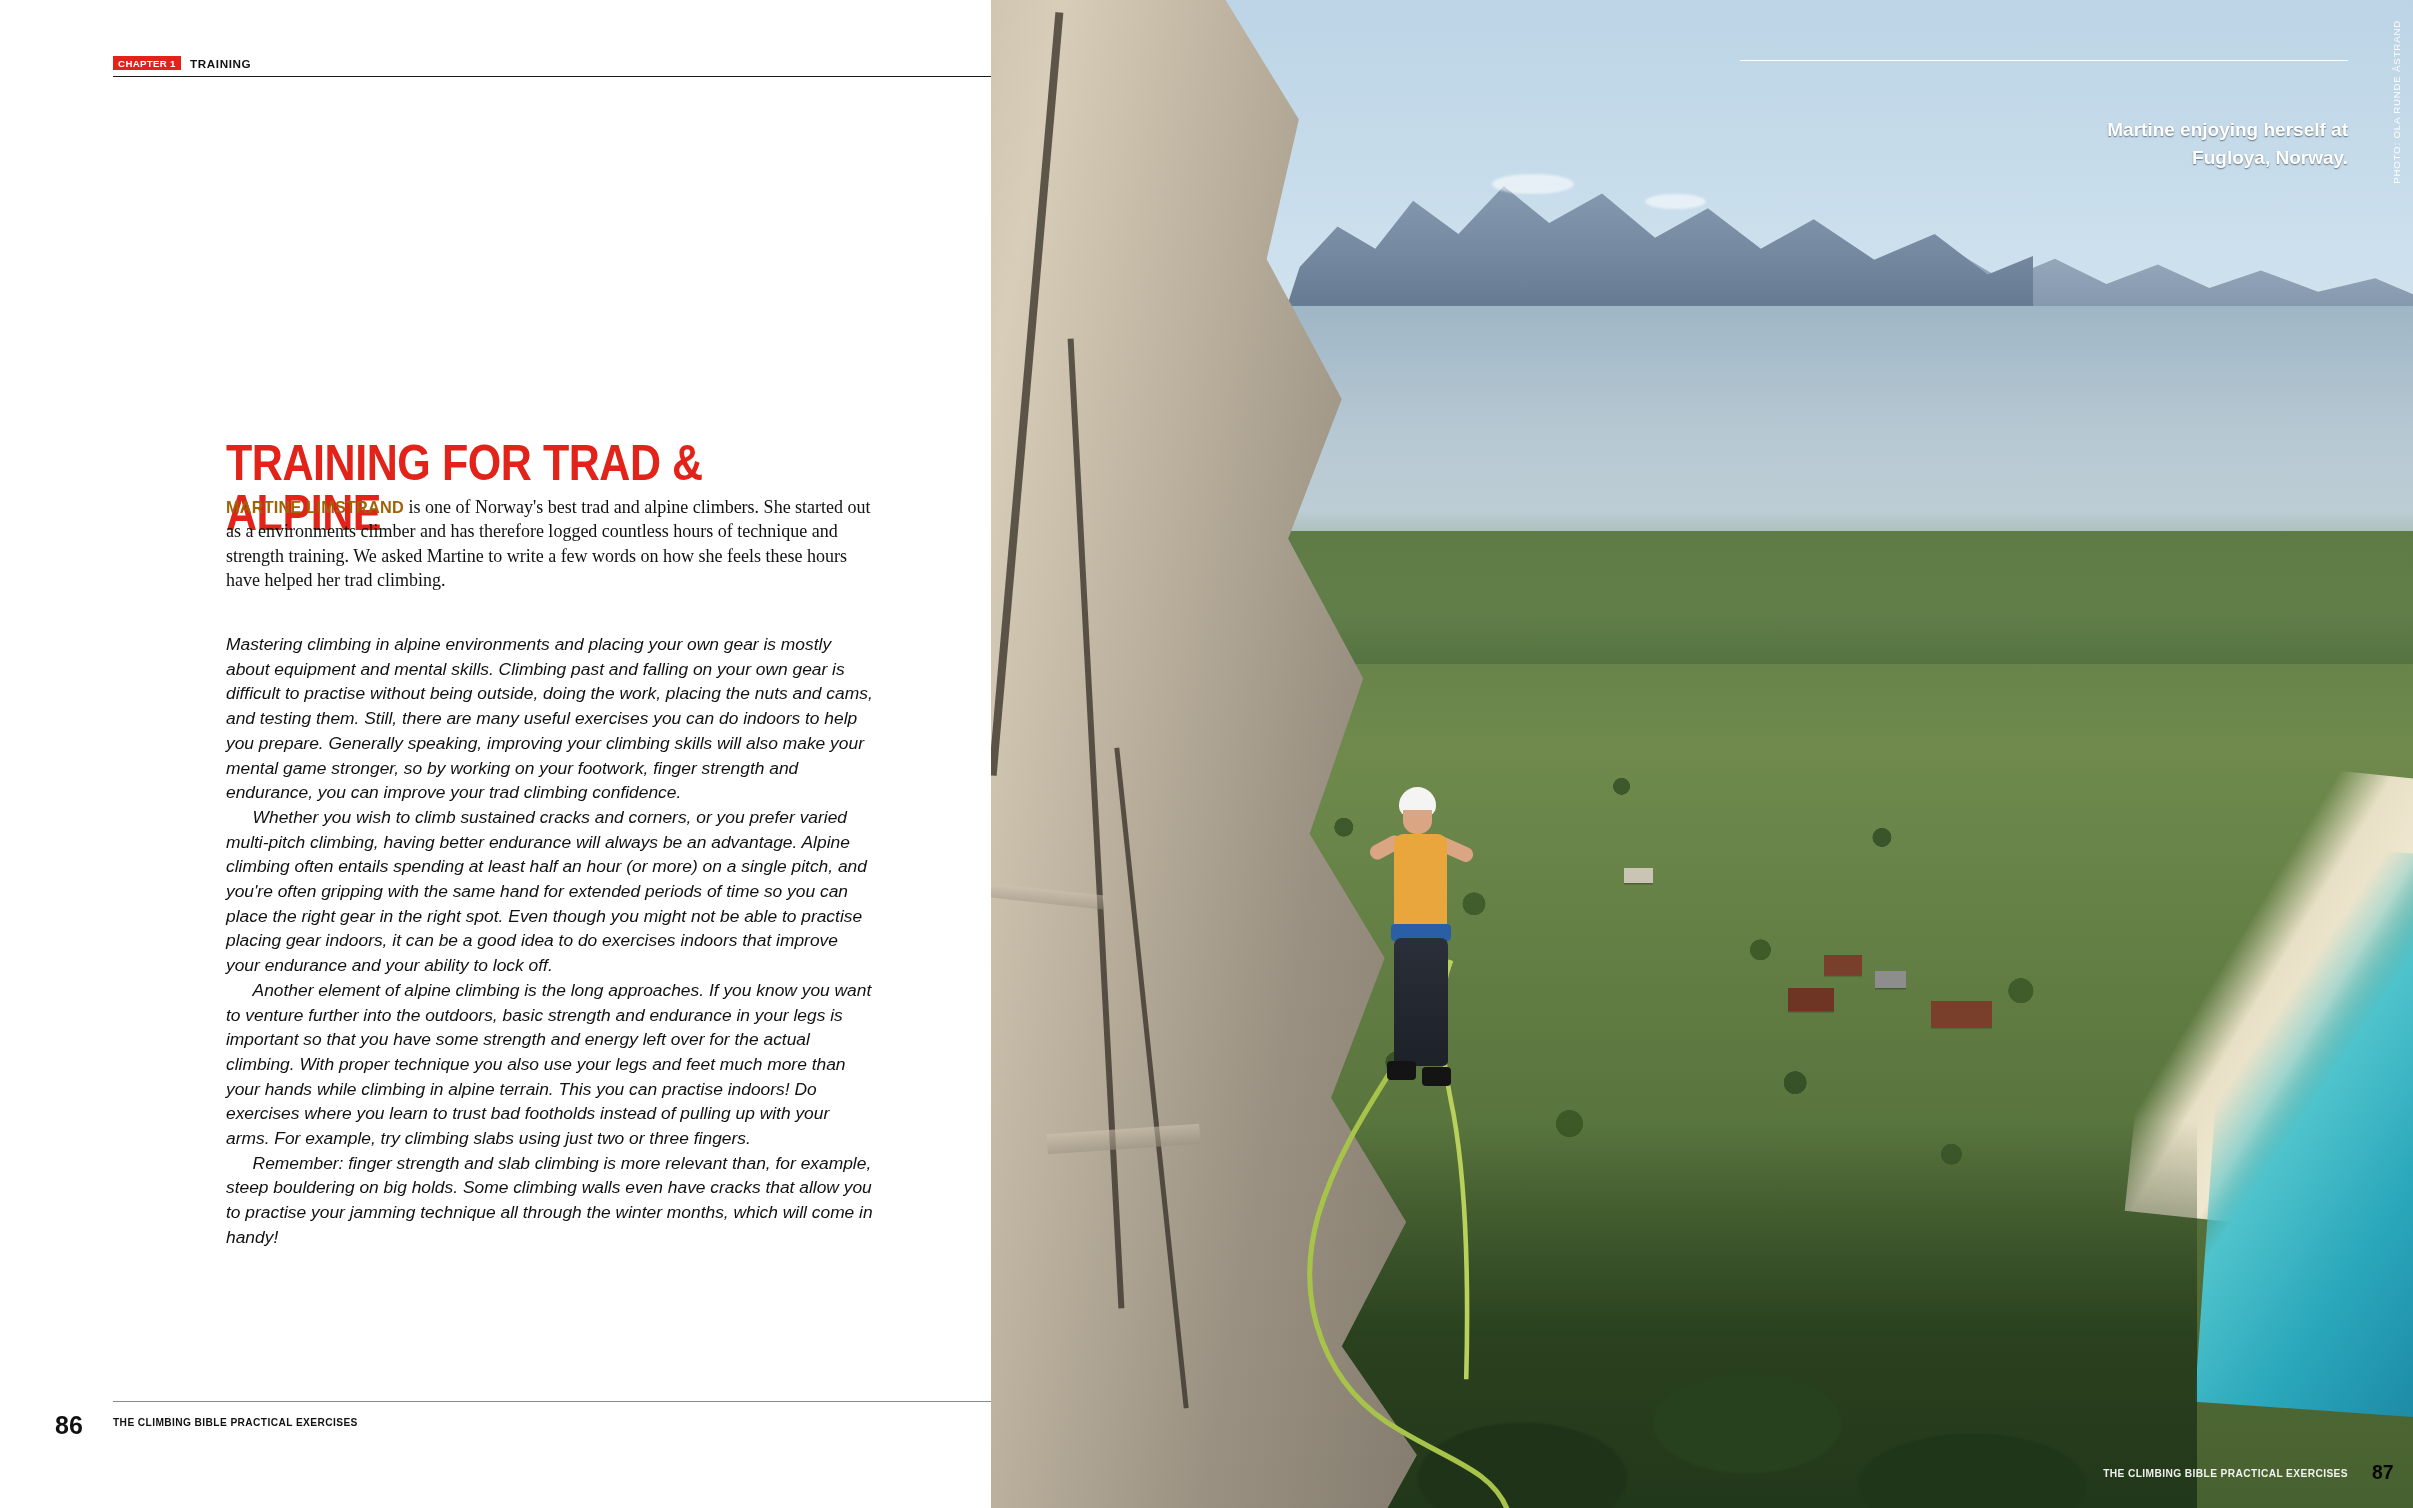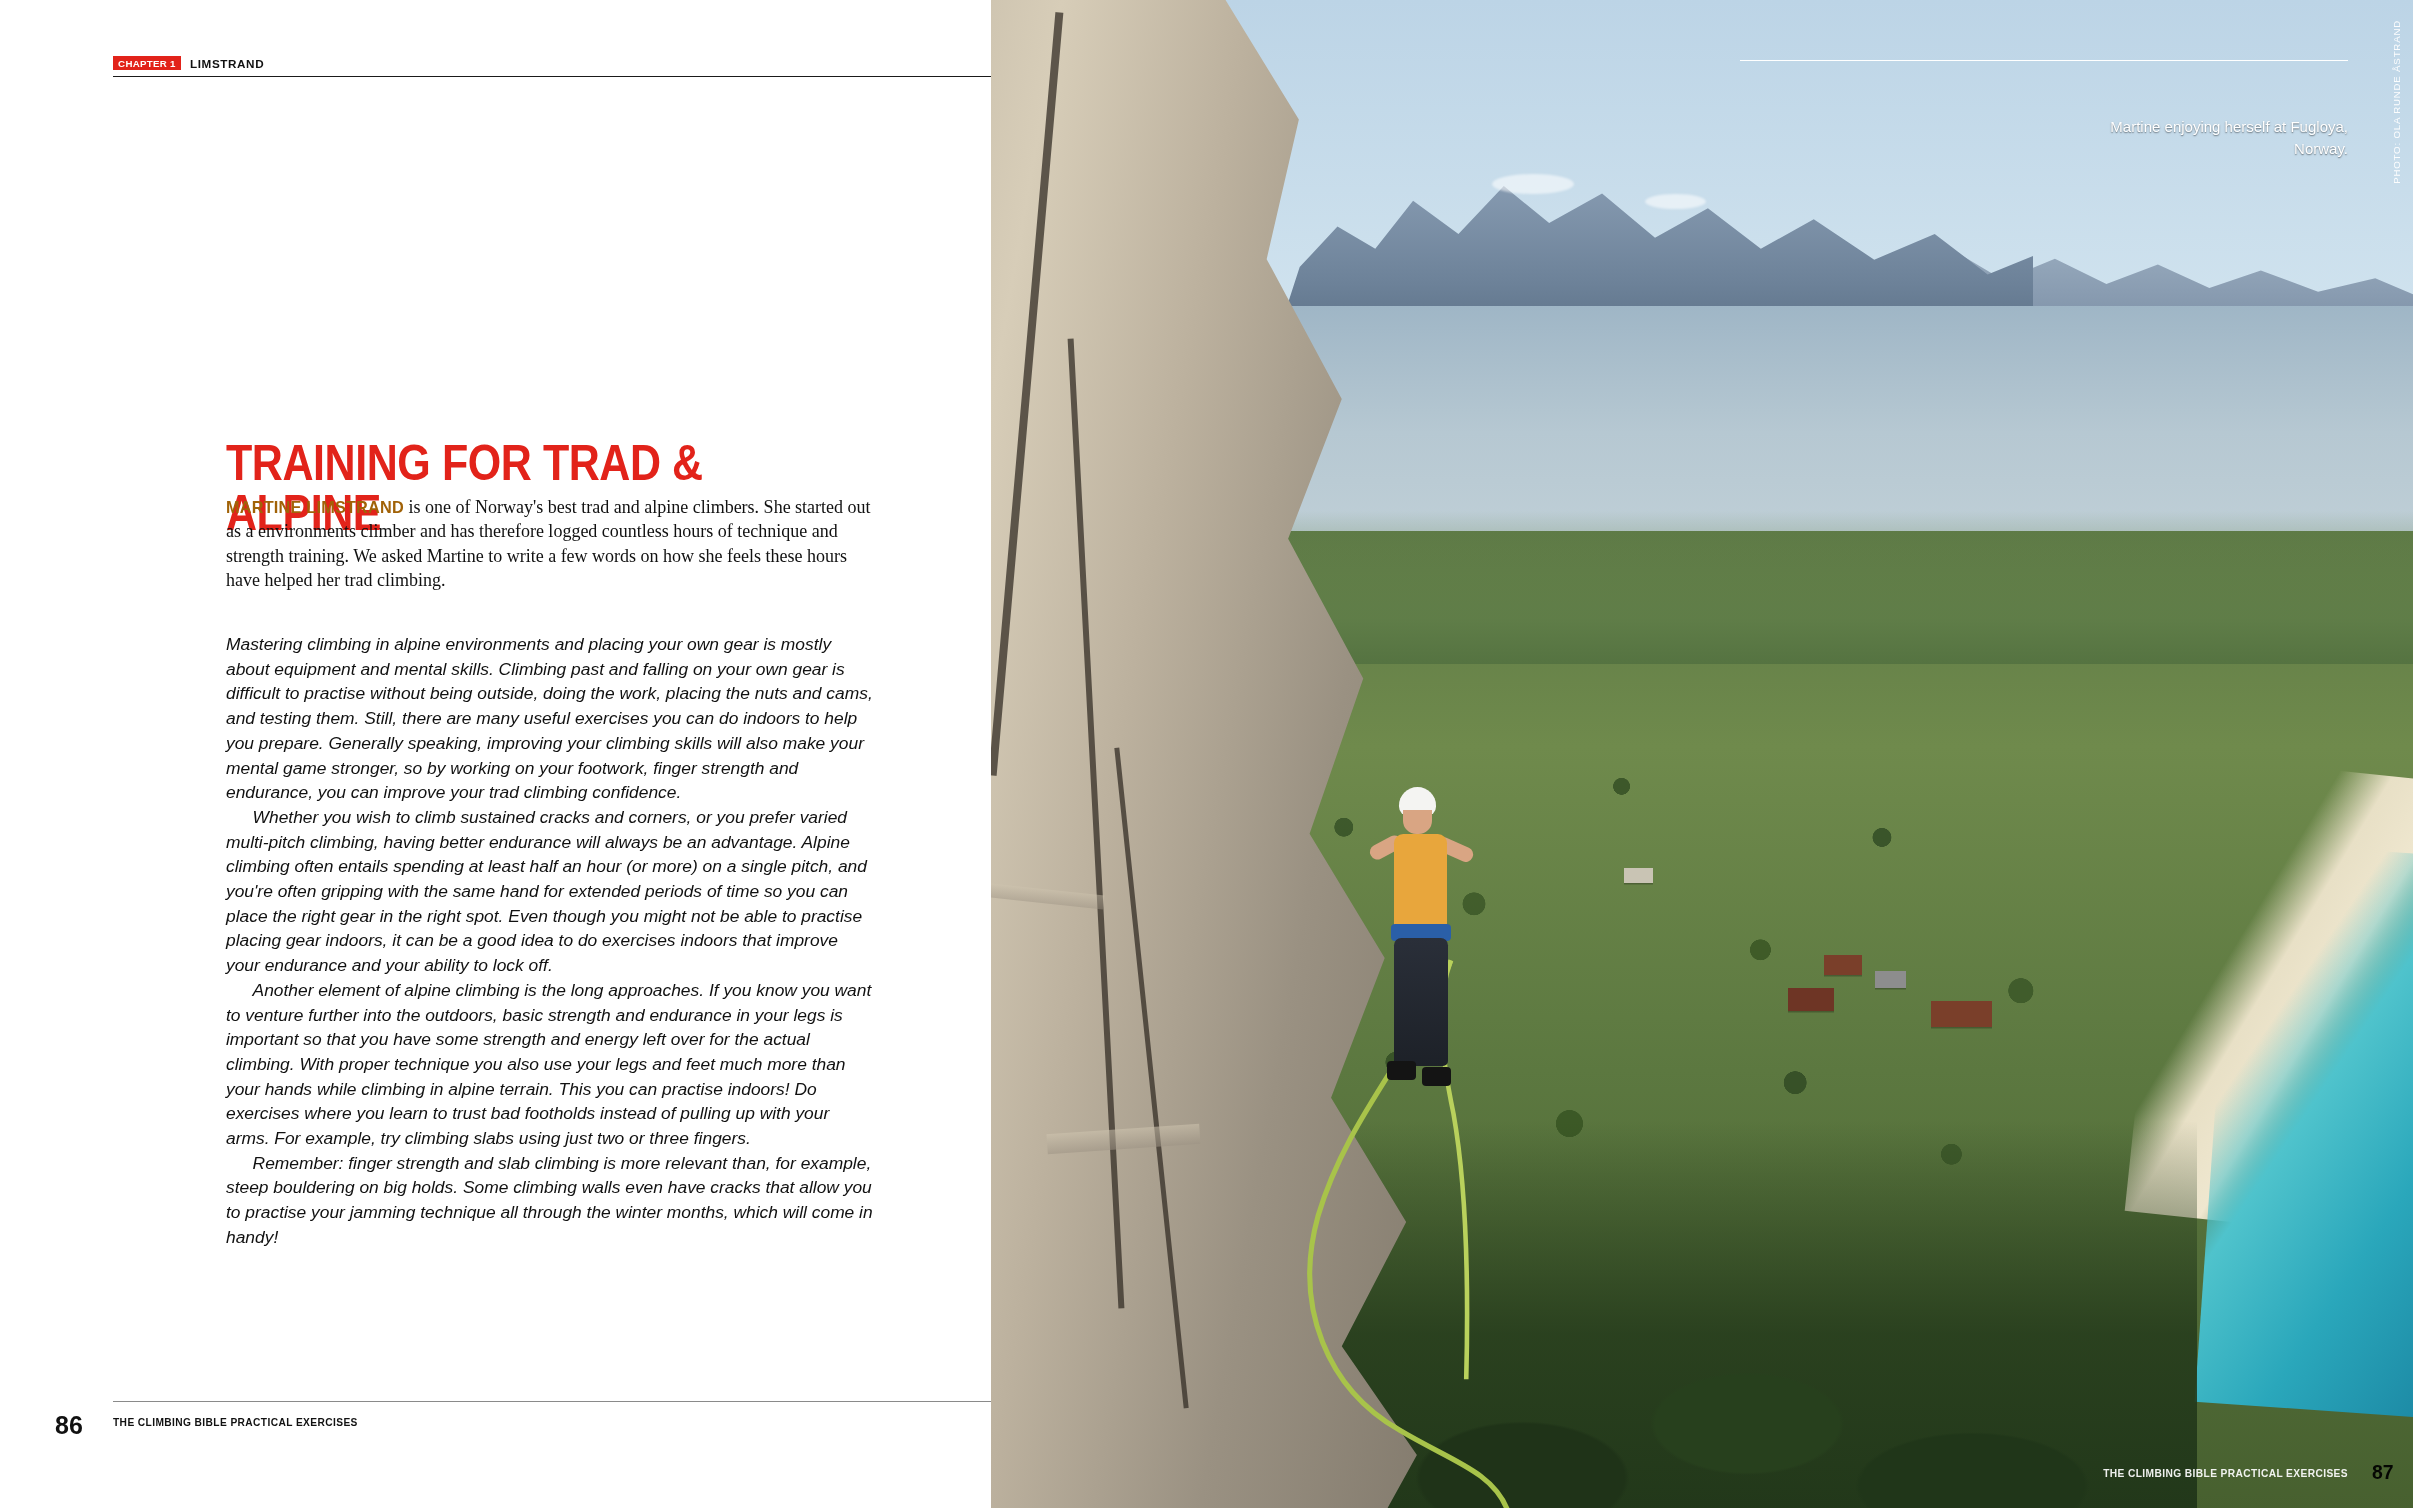--- a/index.html
+++ b/index.html
@@ -360,22 +360,22 @@
     height: 1px;
     background: #ffffff;
   }
   .caption {
     position: absolute;
     right: 66px;
     top: 116px;
     width: 286px;
     text-align: right;
     font-family: "Liberation Sans", sans-serif;
-    font-weight: normal;
-    font-size: 15px;
+    font-weight: bold;
+    font-size: 19px;
     line-height: 1.45;
     color: #ffffff;
     text-shadow: 0 0.5px 1.5px rgba(0,0,0,.5);
   }
   .photo-credit {
     position: absolute;
     right: 12.3px;
     top: 20.4px;
     font-family: "Liberation Sans", sans-serif;
     font-size: 9.7px;
@@ -409,21 +409,21 @@
 </style>
 </head>
 <body>
 
 <div class="page">
 
   <div class="left-page">
 
     <div class="chapter-bar">
       <span class="chapter-tag">CHAPTER 1</span>
-      <span class="chapter-title">LIMSTRAND</span>
+      <span class="chapter-title">TRAINING</span>
     </div>
     <div class="header-rule"></div>
 
     <h1 class="headline">TRAINING FOR TRAD &amp; ALPINE</h1>
 
     <div class="intro">
       <span class="lead">MARTINE LIMSTRAND</span><span> is one of Norway's best trad and alpine climbers. She started out as a environments climber and has therefore logged countless hours of technique and strength training. We asked Martine to write a few words on how she feels these hours have helped her trad climbing.</span>
     </div>
 
     <div class="body-italic">

